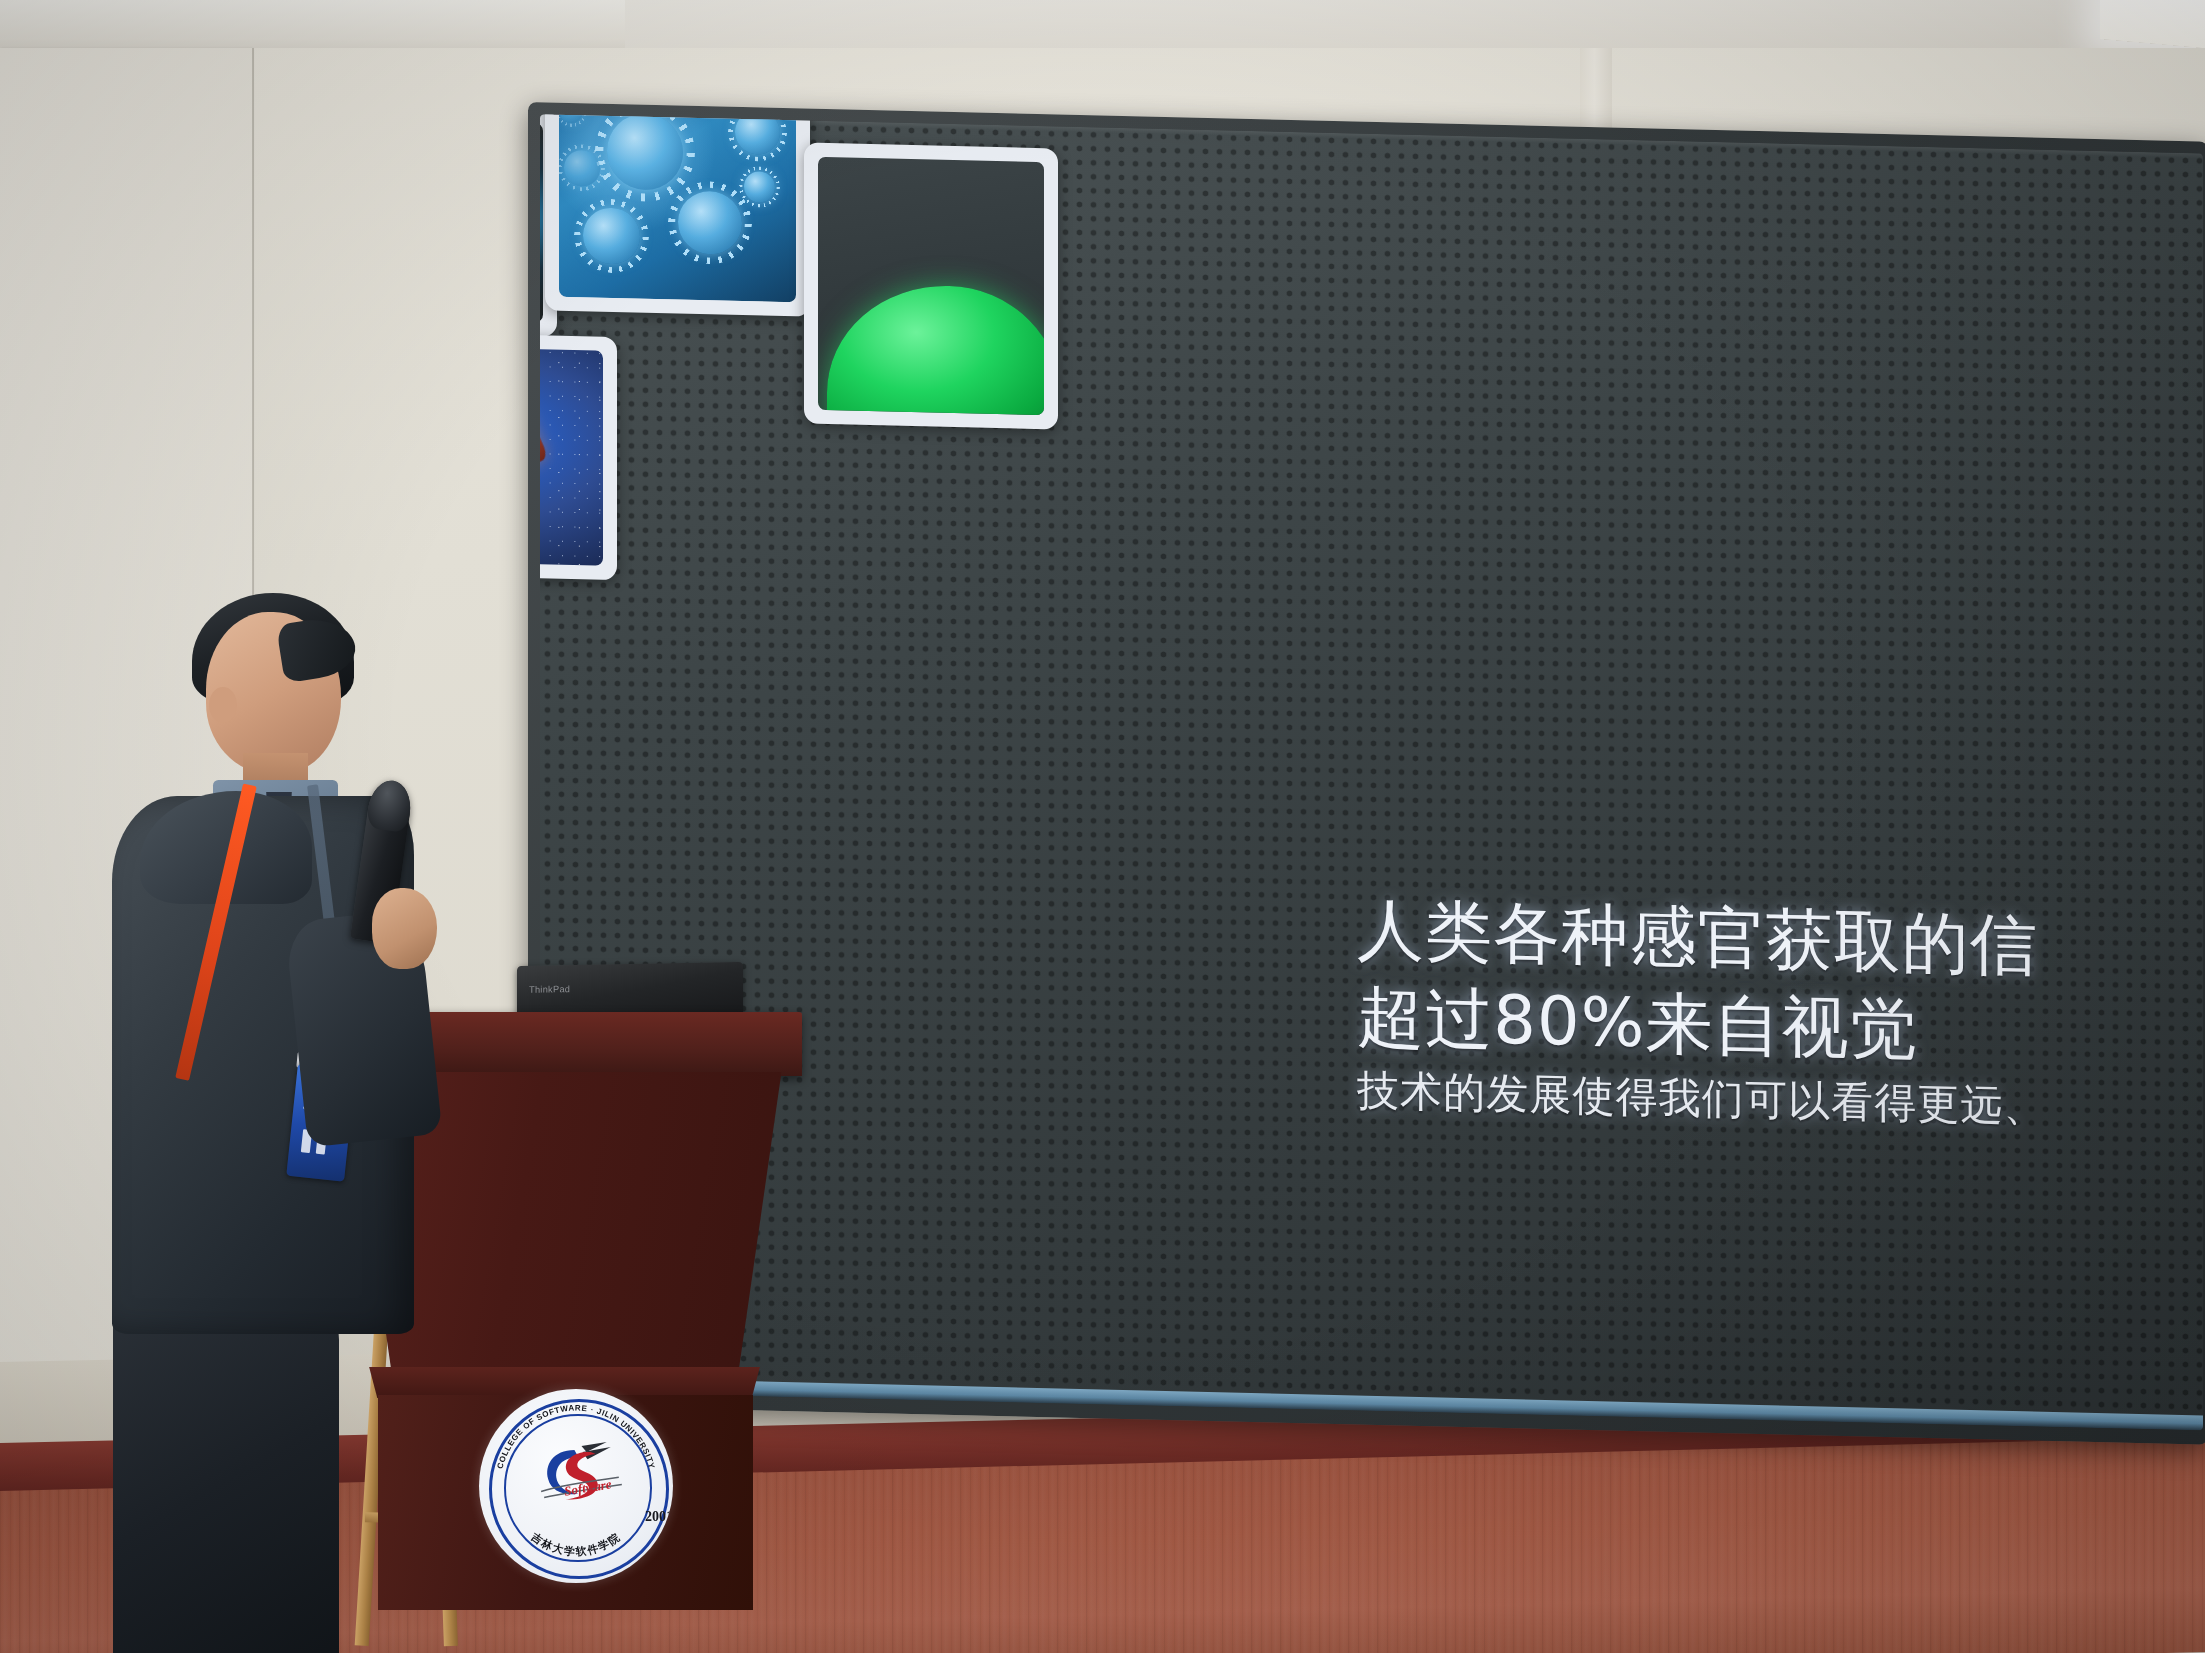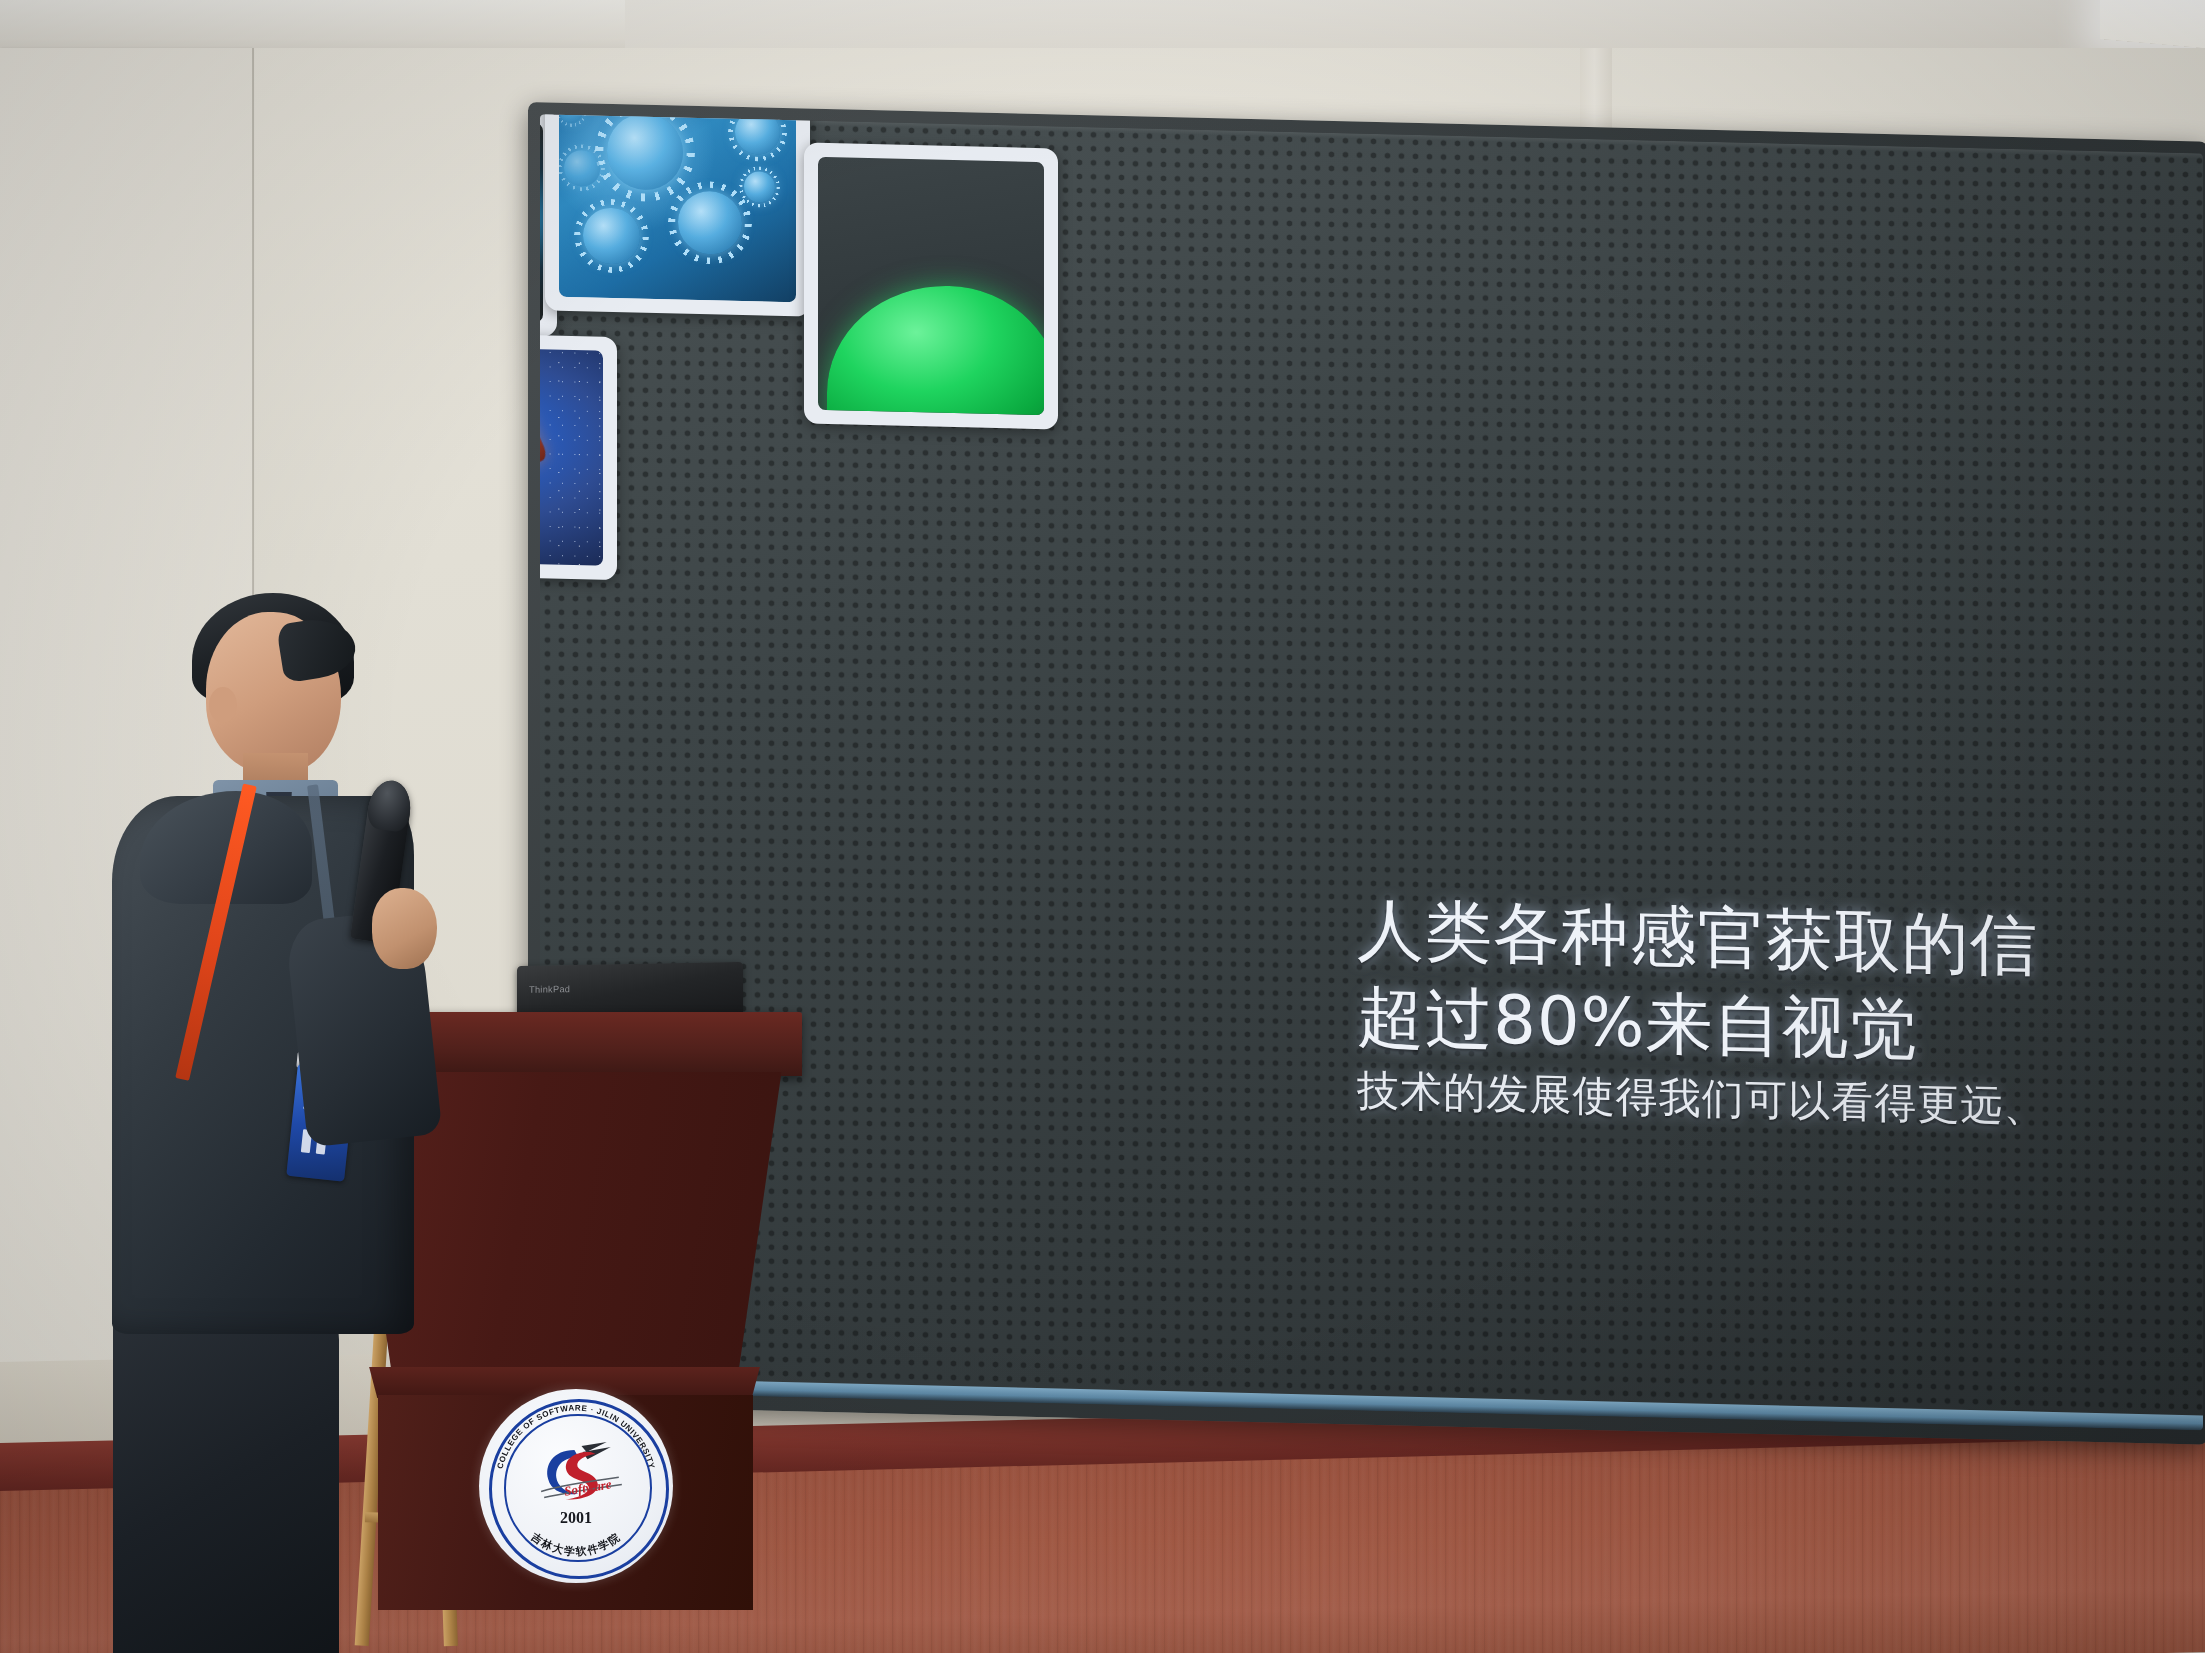--- a/index.html
+++ b/index.html
@@ -238,22 +238,22 @@
   }
   .logo-arc-text text{
     font-family:"Liberation Sans",sans-serif;
     font-size:15px;font-weight:bold;fill:#14161c;letter-spacing:1.2px;
   }
   .logo-arc-text text.cn{font-size:20px;letter-spacing:3px;}
   .logo-cs{
     position:absolute;left:24%;top:24%;width:52%;height:40%;
   }
   .logo-year{
-    position:absolute;left:0;right:0;top:62%;text-align:center;
-    font-family:"Liberation Serif",serif;font-size:16px;font-weight:bold;color:#17191f;
+    position:absolute;left:0;right:0;top:62%;text-align:right;
+    font-family:"Liberation Serif",serif;font-size:14px;font-weight:bold;color:#17191f;
   }
   .logo-software{
     position:absolute;left:44%;top:47%;
     font-family:"Liberation Serif",serif;font-style:italic;
     font-size:13px;font-weight:bold;color:#c0202c;
     transform:rotate(-9deg);
   }
 
   
   .laptop{

